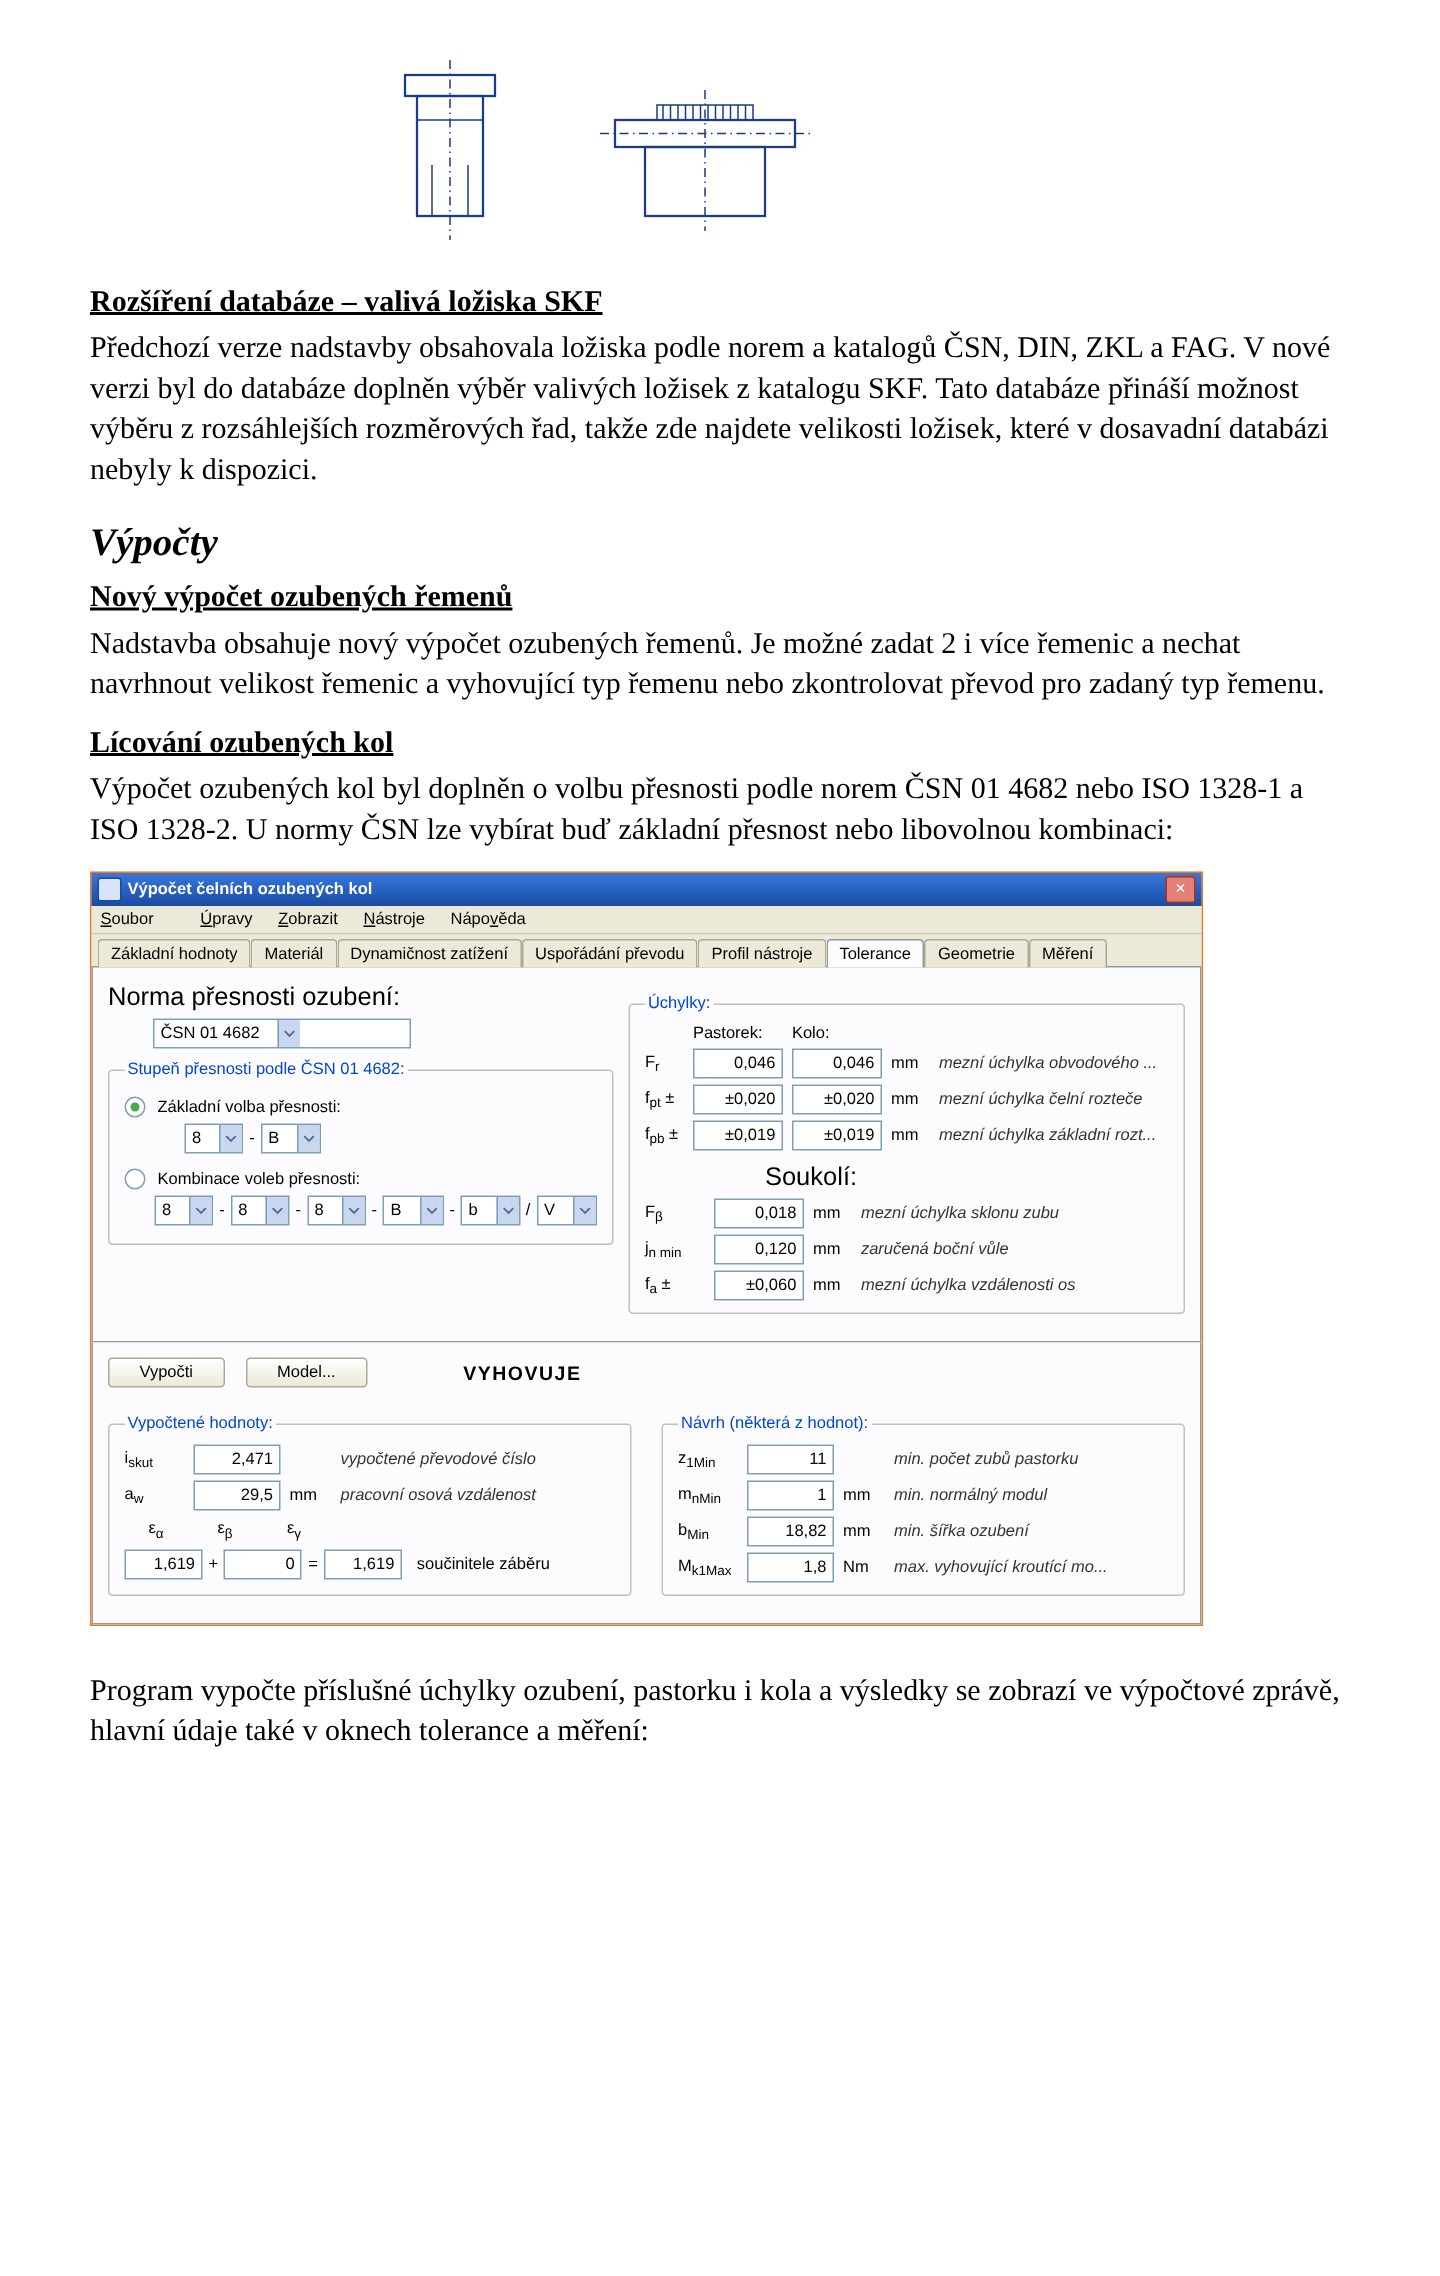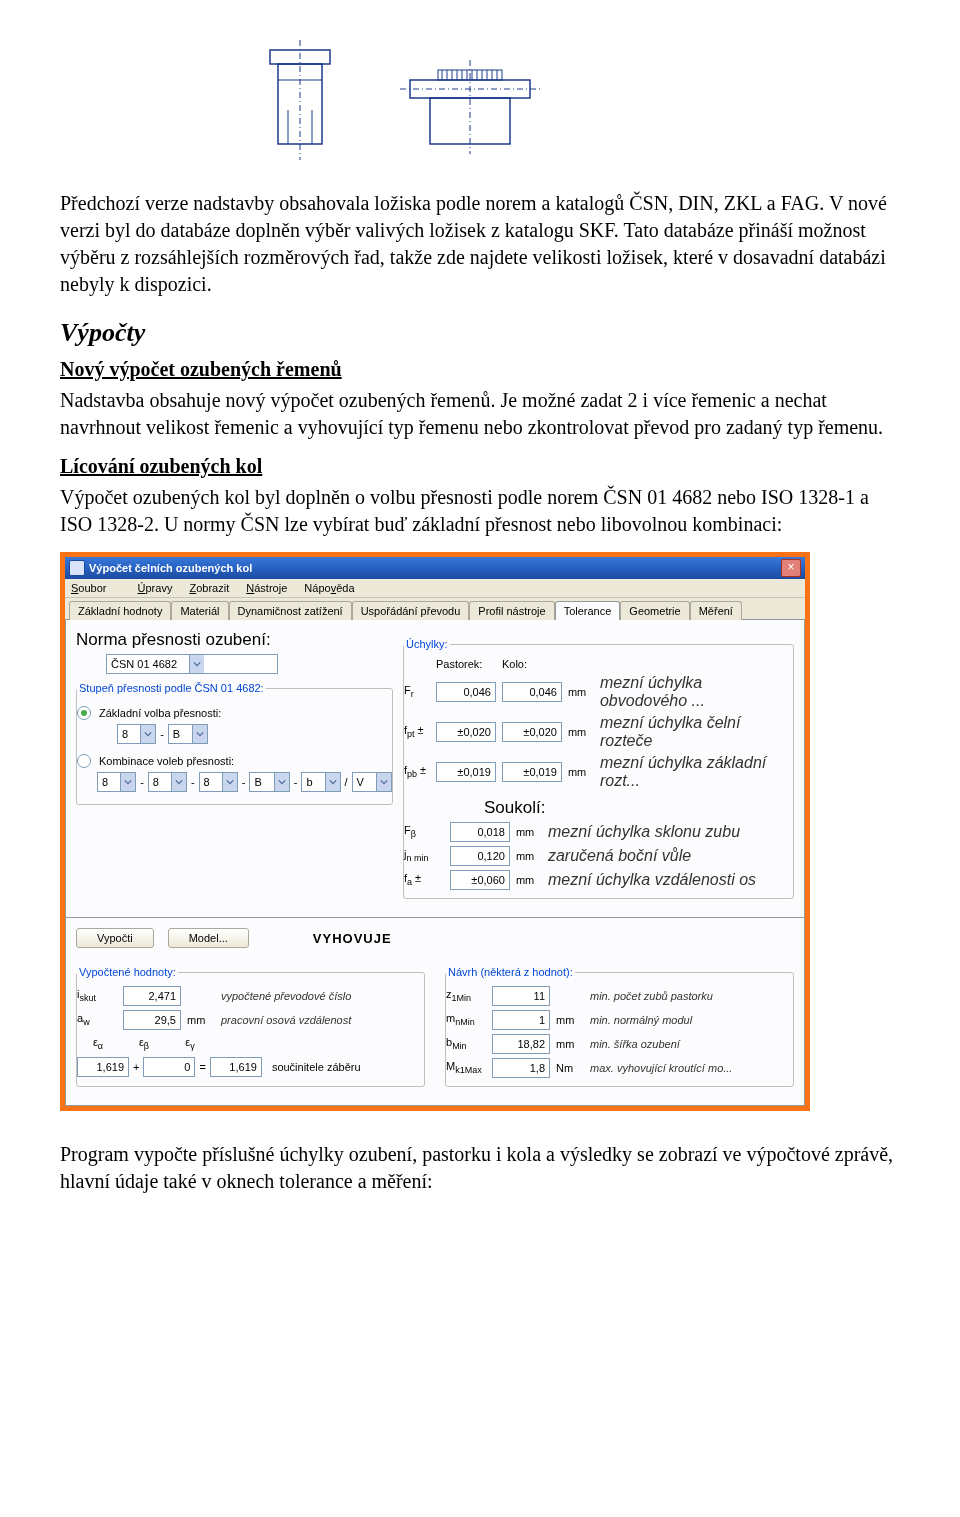--- a/index.html
+++ b/index.html
@@ -1,48 +1,48 @@
 <!DOCTYPE html>
 <html><head>
 <meta charset="utf-8">
 <style>
   html,body{margin:0;padding:0;background:#fff;font-family:"Times New Roman",serif;color:#000}
   .page{width:960px;min-height:1517px;margin:0 auto;padding:40px 60px 30px 60px;box-sizing:border-box;position:relative}
   .tech-drawings{display:flex;gap:30px;margin-bottom:30px;margin-left:180px}
   h3.section{font-size:20px;font-weight:bold;text-decoration:underline;margin:10px 0 6px 0}
   h2.big{font-size:26px;font-style:italic;font-weight:bold;margin:20px 0 10px 0}
   p.body{font-size:20px;line-height:1.35;margin:4px 0 14px 0}
-  .dialog{width:740px;margin:6px 0 10px 0;background:#ece9d8;border:5px solid #f97316;font-family:Tahoma,Arial,sans-serif;font-size:11px;color:#000}
+  .dialog{width:740px;margin:6px 0 10px 0;background:#ece9d8;border:1px solid #f97316;font-family:Tahoma,Arial,sans-serif;font-size:11px;color:#000}
   .titlebar{height:22px;background:linear-gradient(to bottom,#3a79d6 0%,#2a66c8 40%,#1a4aa0 100%);display:flex;align-items:center;padding:0 4px}
   .titlebar .icon{width:14px;height:14px;background:#d8e4fa;border:1px solid #1a4aa0;border-radius:2px;margin-right:4px;display:inline-block}
   .titlebar .title{color:#fff;font-weight:bold;flex:1}
   .titlebar .close{width:18px;height:16px;background:#e38179;border:1px solid #b03020;border-radius:2px;color:#fff;font-size:12px;line-height:14px;text-align:center}
   .menubar{background:#ece9d8;padding:3px 6px;border-bottom:1px solid #c8c4b6}
   .menubar span{margin-right:14px}
   .menubar u{text-decoration:underline}
   .tabs{display:flex;background:#ece9d8;padding:2px 4px 0 4px}
   .tab{padding:3px 8px;border:1px solid #aca899;border-bottom:none;background:#ece9d8;margin-right:0;border-top-left-radius:3px;border-top-right-radius:3px;position:relative;top:1px}
   .tab.active{background:#fcfcfe;border-color:#919b9c;z-index:2}
   .tab-body{background:#fcfcfe;border:1px solid #919b9c;padding:10px;display:flex;gap:10px}
   .left-pane{flex:0 0 290px}
   .right-pane{flex:1}
   .label{font-size:17px}
   .combo{display:inline-flex;align-items:center;border:1px solid #7f9db9;background:#fff;height:18px}
   .combo .val{padding:0 12px 0 4px}
   .combo .arrow{width:14px;height:18px;background:#c8d7ee;border-left:1px solid #7f9db9;display:flex;align-items:center;justify-content:center}
   .arrow svg{width:8px;height:8px}
-  fieldset{border:1px solid #c0c0c0;border-radius:3px;margin:8px 0;padding:8px 0}
+  fieldset{border:1px solid #c0c0c0;border-radius:3px;margin:8px 0;padding:8px 10px}
   fieldset legend{font-size:11px;color:#0046d5}
   .radio{width:12px;height:12px;border:1px solid #7f9db9;border-radius:50%;background:#fff;display:inline-flex;align-items:center;justify-content:center;vertical-align:middle;margin-right:4px}
   .radio.sel::after{content:"";width:6px;height:6px;border-radius:50%;background:#49a94d}
   .row{display:flex;align-items:center;gap:4px;margin:4px 0}
   .dev-grid{display:grid;grid-template-columns:26px 60px 60px 26px auto;gap:4px 6px;align-items:center}
   .dev-grid .hdr{font-size:11px}
   .dev-grid .sym{font-size:11px}
-  .dev-grid .desc{font-size:16px;font-style:italic;color:#333}
+  .dev-grid .desc{font-size:11px;font-style:italic;color:#333}
   .num{height:18px;border:1px solid #7f9db9;background:#fff;text-align:right;padding:0 4px;display:flex;align-items:center;justify-content:flex-end}
   .bottom-panel{background:#fcfcfe;border:1px solid #919b9c;border-top:none;padding:10px}
   .calc-row{display:flex;align-items:center;gap:14px;margin-bottom:10px}
   .btn{border:1px solid #aca899;background:linear-gradient(#fff,#ece9d8);padding:3px 20px;border-radius:3px;font-size:11px}
   .result-label{font-weight:bold;font-size:13px;letter-spacing:1px}
   .out-cols{display:flex;gap:20px}
   .out-col{flex:1}
   .out-grid{display:grid;grid-template-columns:40px 58px 28px auto;gap:4px 6px;align-items:center;font-size:11px}
   .out-grid .nm{font-size:11px}
   .out-grid .unit{font-size:11px}
@@ -81,20 +81,21 @@
           <line x1="97" y1="30" x2="97" y2="40"></line>
         <line x1="102" y1="30" x2="102" y2="40"></line>
           <line x1="107" y1="30" x2="107" y2="40"></line>
       </g>
       <rect x="40" y="58" width="80" height="46" fill="none" stroke="#1a3a8a" stroke-width="1.5"></rect>
       <line x1="80" y1="20" x2="80" y2="114" stroke="#1a3a8a" stroke-dasharray="6 3 1 3"></line>
       <line x1="10" y1="49" x2="150" y2="49" stroke="#1a3a8a" stroke-dasharray="6 3 1 3"></line>
     </svg>
   </div>
 
+  <h3 class="section">Rozšíření databáze – valivá ložiska SKF</h3>
   <p class="body">Předchozí verze nadstavby obsahovala ložiska podle norem a katalogů ČSN, DIN, ZKL a FAG. V nové verzi byl do databáze doplněn výběr valivých ložisek z katalogu SKF. Tato databáze přináší možnost výběru z rozsáhlejších rozměrových řad, takže zde najdete velikosti ložisek, které v dosavadní databázi nebyly k dispozici.</p>
 
   <h2 class="big">Výpočty</h2>
 
   <h3 class="section">Nový výpočet ozubených řemenů</h3>
   <p class="body">Nadstavba obsahuje nový výpočet ozubených řemenů. Je možné zadat 2 i více řemenic a nechat navrhnout velikost řemenic a vyhovující typ řemenu nebo zkontrolovat převod pro zadaný typ řemenu.</p>
 
   <h3 class="section">Lícování ozubených kol</h3>
   <p class="body">Výpočet ozubených kol byl doplněn o volbu přesnosti podle norem ČSN 01 4682 nebo ISO 1328-1 a ISO 1328-2. U normy ČSN lze vybírat buď základní přesnost nebo libovolnou kombinaci:</p>
 

